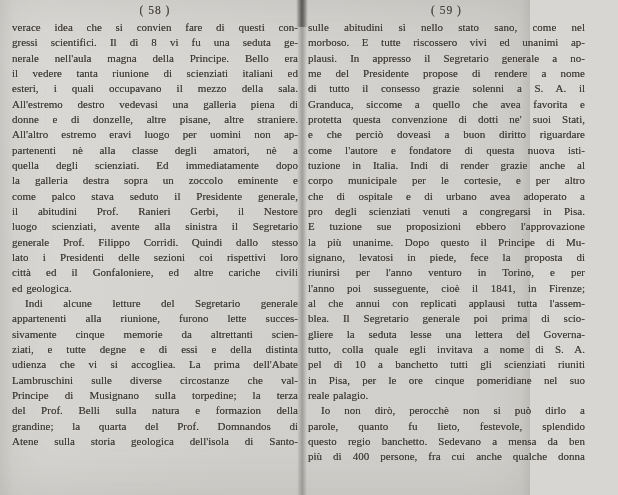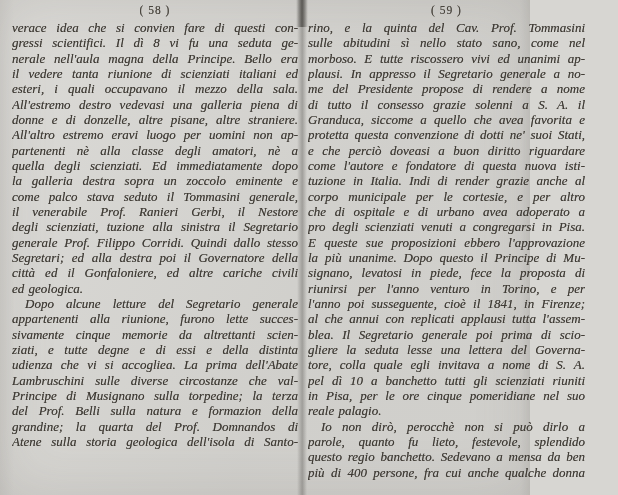--- a/index.html
+++ b/index.html
@@ -37,25 +37,24 @@
   }
   .page.left{left:12px;width:286px;}
   .page.right{left:308px;width:277px;}
   .pagenum{
     display:block;text-align:center;
     padding-top:3px;height:16px;line-height:14px;
     font-size:11.5px;letter-spacing:1px;color:#4a463f;
   }
   .lines{margin-top:1px;}
   .line{
-    font-size:13px;line-height:15.33px;height:15.33px;
+    font-size:11px;line-height:15.33px;height:15.33px;
     text-align:justify;text-align-last:justify;
     white-space:nowrap;overflow:hidden;
     word-spacing:1px;
-    font-style:italic;
   }
   .line.end{text-align-last:left;}
   .line.indent{text-indent:13px;}
 </style>
 </head>
 <body>
 
 <div class="scan">
   <div class="gutter"></div>
 
@@ -66,66 +65,65 @@
         <div class="line">gressi scientifici. Il dì 8 vi fu una seduta ge-</div>
         <div class="line">nerale nell'aula magna della Principe. Bello era</div>
         <div class="line">il vedere tanta riunione di scienziati italiani ed</div>
         <div class="line">esteri, i quali occupavano il mezzo della sala.</div>
         <div class="line">All'estremo destro vedevasi una galleria piena di</div>
         <div class="line">donne e di donzelle, altre pisane, altre straniere.</div>
         <div class="line">All'altro estremo eravi luogo per uomini non ap-</div>
         <div class="line">partenenti nè alla classe degli amatori, nè a</div>
         <div class="line">quella degli scienziati. Ed immediatamente dopo</div>
         <div class="line">la galleria destra sopra un zoccolo eminente e</div>
-        <div class="line">come palco stava seduto il Tommasini generale,</div>
-        <div class="line">il venerabile Prof. Ranieri Gerbi, il Nestore</div>
-        <div class="line">degli scienziati, tuzione alla sinistra il Segretario</div>
+        <div class="line">come palco stava seduto il Presidente generale,</div>
+        <div class="line">il abitudini Prof. Ranieri Gerbi, il Nestore</div>
+        <div class="line">luogo scienziati, avente alla sinistra il Segretario</div>
         <div class="line">generale Prof. Filippo Corridi. Quindi dallo stesso</div>
-        <div class="line">Segretari; ed alla destra poi il Governatore della</div>
+        <div class="line">lato i Presidenti delle sezioni coi rispettivi loro</div>
         <div class="line">città ed il Gonfaloniere, ed altre cariche civili</div>
         <div class="line end">ed geologica.</div>
-        <div class="line indent">Dopo alcune letture del Segretario generale</div>
+        <div class="line indent">Indi alcune letture del Segretario generale</div>
         <div class="line">appartenenti alla riunione, furono lette succes-</div>
         <div class="line">sivamente cinque memorie da altrettanti scien-</div>
         <div class="line">ziati, e tutte degne e di essi e della distinta</div>
         <div class="line">udienza che vi si accogliea. La prima dell'Abate</div>
         <div class="line">Lambruschini sulle diverse circostanze che val-</div>
         <div class="line">Principe di Musignano sulla torpedine; la terza</div>
         <div class="line">del Prof. Belli sulla natura e formazion della</div>
         <div class="line">grandine; la quarta del Prof. Domnandos di</div>
         <div class="line">Atene sulla storia geologica dell'isola di Santo-</div>
       </div>
   </div>
 
   <div class="page right">
     <span class="pagenum">( 59 )</span>
     <div class="lines">
-        <div class="line">rino, e la quinta del Cav. Prof. Tommasini</div>
         <div class="line">sulle abitudini sì nello stato sano, come nel</div>
         <div class="line">morboso. E tutte riscossero vivi ed unanimi ap-</div>
         <div class="line">plausi. In appresso il Segretario generale a no-</div>
         <div class="line">me del Presidente propose di rendere a nome</div>
         <div class="line">di tutto il consesso grazie solenni a S. A. il</div>
         <div class="line">Granduca, siccome a quello che avea favorita e</div>
         <div class="line">protetta questa convenzione di dotti ne' suoi Stati,</div>
         <div class="line">e che perciò doveasi a buon diritto riguardare</div>
         <div class="line">come l'autore e fondatore di questa nuova isti-</div>
         <div class="line">tuzione in Italia. Indi di render grazie anche al</div>
         <div class="line">corpo municipale per le cortesie, e per altro</div>
         <div class="line">che di ospitale e di urbano avea adoperato a</div>
         <div class="line">pro degli scienziati venuti a congregarsi in Pisa.</div>
-        <div class="line">E queste sue proposizioni ebbero l'approvazione</div>
+        <div class="line">E tuzione sue proposizioni ebbero l'approvazione</div>
         <div class="line">la più unanime. Dopo questo il Principe di Mu-</div>
         <div class="line">signano, levatosi in piede, fece la proposta di</div>
         <div class="line">riunirsi per l'anno venturo in Torino, e per</div>
         <div class="line">l'anno poi susseguente, cioè il 1841, in Firenze;</div>
         <div class="line">al che annui con replicati applausi tutta l'assem-</div>
         <div class="line">blea. Il Segretario generale poi prima di scio-</div>
         <div class="line">gliere la seduta lesse una lettera del Governa-</div>
-        <div class="line">tore, colla quale egli invitava a nome di S. A.</div>
+        <div class="line">tutto, colla quale egli invitava a nome di S. A.</div>
         <div class="line">pel dì 10 a banchetto tutti gli scienziati riuniti</div>
         <div class="line">in Pisa, per le ore cinque pomeridiane nel suo</div>
         <div class="line end">reale palagio.</div>
         <div class="line indent">Io non dirò, perocchè non si può dirlo a</div>
         <div class="line">parole, quanto fu lieto, festevole, splendido</div>
         <div class="line">questo regio banchetto. Sedevano a mensa da ben</div>
         <div class="line">più di 400 persone, fra cui anche qualche donna</div>
       </div>
   </div>
 </div>

